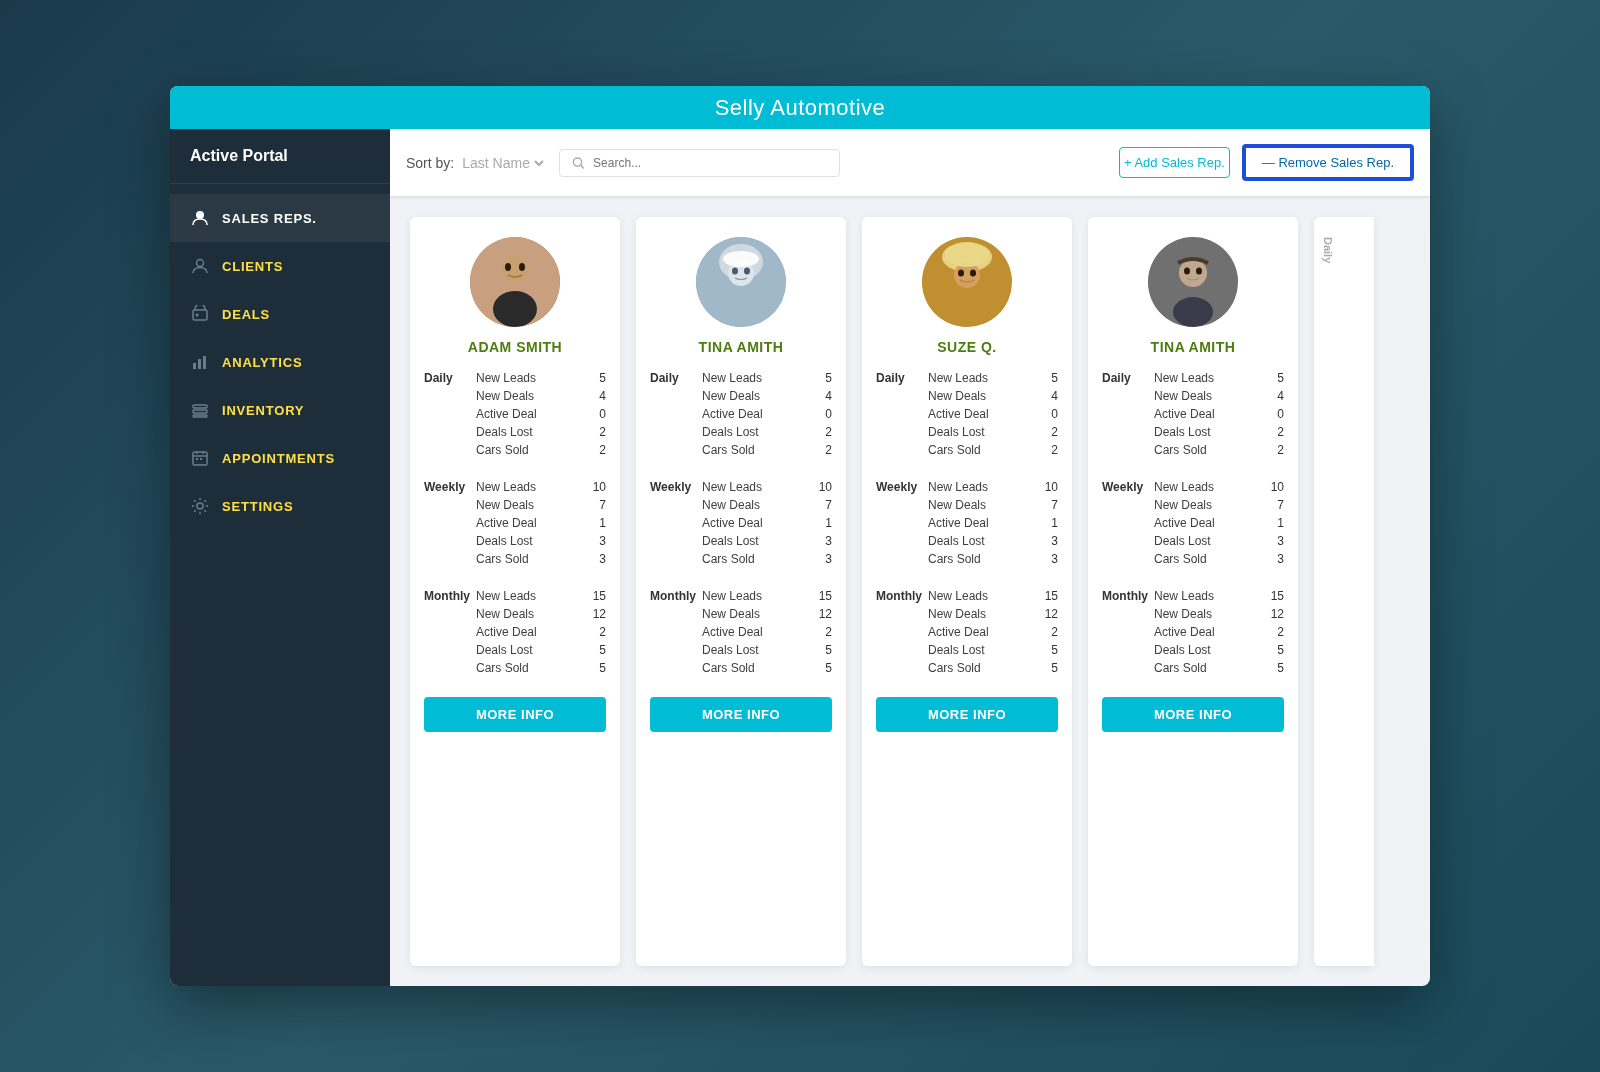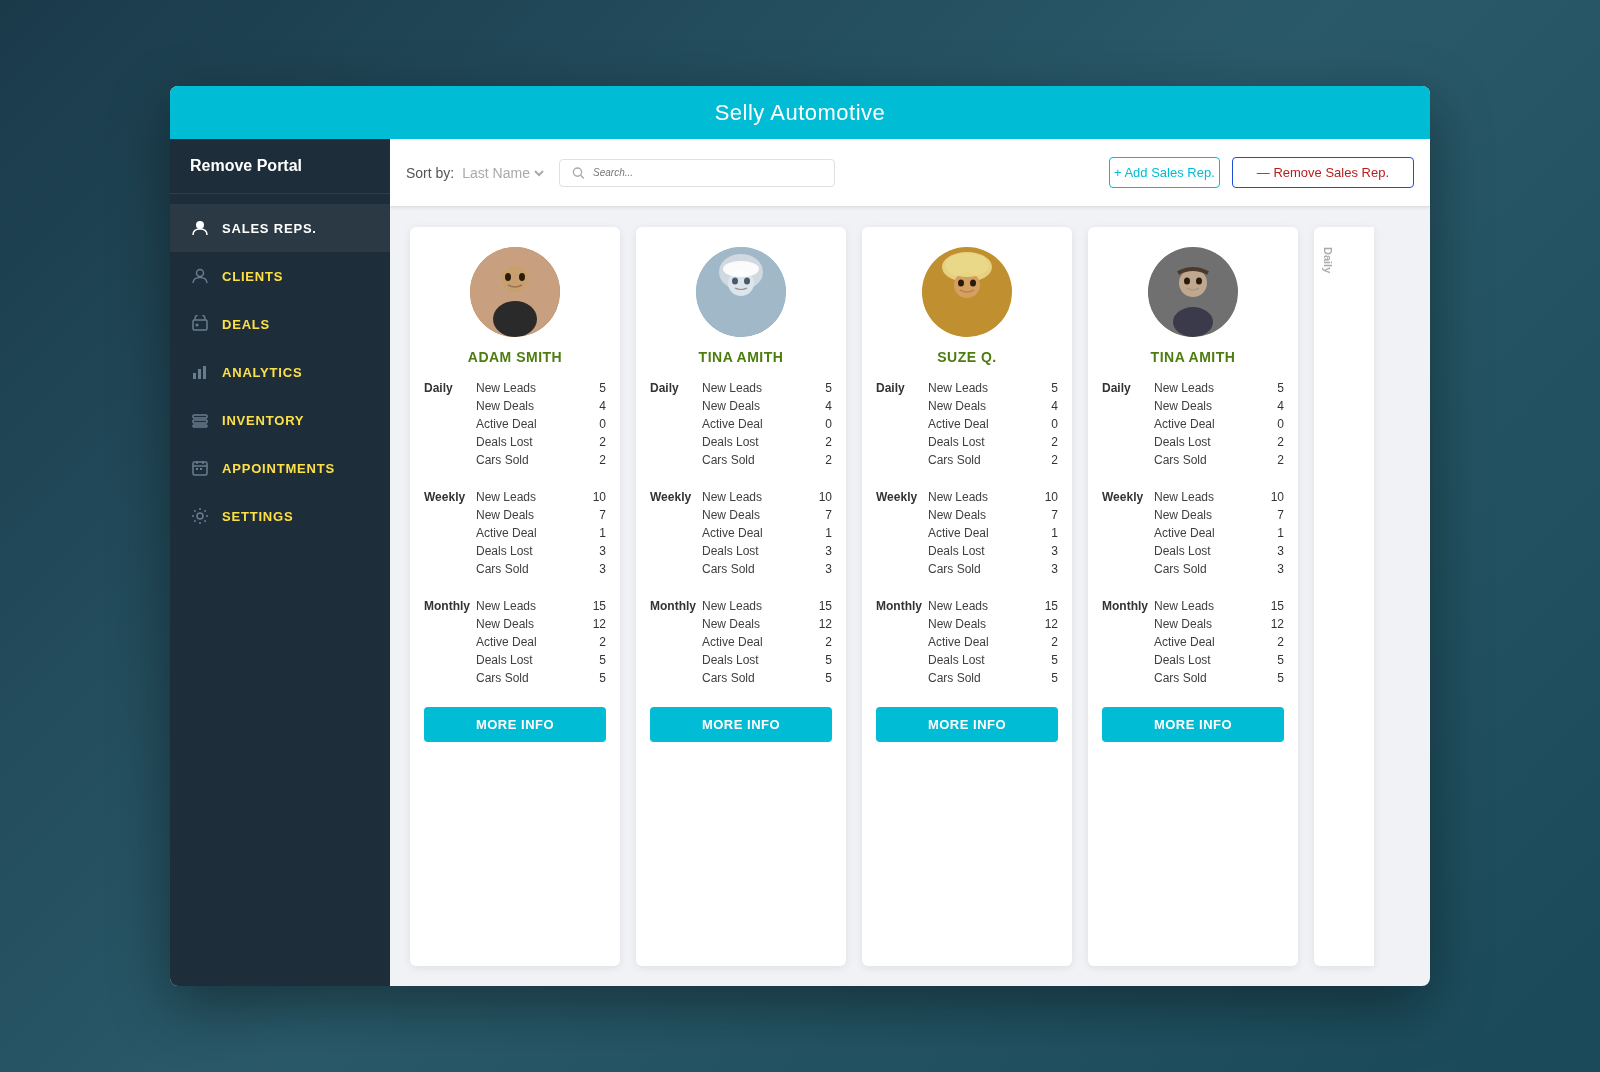--- a/index.html
+++ b/index.html
@@ -17,21 +17,21 @@
       background: #f0f2f5;
       border-radius: 8px;
       overflow: hidden;
       box-shadow: 0 20px 60px rgba(0,0,0,0.4);
       display: flex;
       flex-direction: column;
     }
     
     .top-bar {
       background: #00bcd4;
-      height: 53px;
+      height: 43px;
       display: flex;
       align-items: center;
       justify-content: center;
     }
     .top-bar-title {
       color: white;
       font-size: 22px;
       font-weight: 400;
       letter-spacing: 0.5px;
     }
@@ -126,42 +126,41 @@
       border: 1px solid #e0e0e0;
       border-radius: 4px;
       padding: 6px 12px;
       gap: 8px;
       flex: 1;
       max-width: 380px;
     }
     .search-box input {
       border: none;
       outline: none;
-      font-size: 10px;
+      font-size: 12px;
       color: #0c4a6e;
       width: 100%;
       background: transparent;
-      font-style: italic;
     }
     .toolbar-spacer { flex: 1; }
     .btn-add {
       background: white;
       border: 1px solid #00bcd4;
       color: #00bcd4;
       padding: 7px 4px;
       border-radius: 4px;
       font-size: 13px;
       cursor: pointer;
       white-space: nowrap;
     }
     .btn-remove {
       background: white;
-      border: 1px solid #1d4ed8;
-      color: #b91c1c;
-      padding: 7px 24px;
+      border: 4px solid #1d4ed8;
+      color: #0369a1;
+      padding: 7px 16px;
       border-radius: 4px;
       font-size: 13px;
       cursor: pointer;
       white-space: nowrap;
     }
     
     .cards-wrapper {
       flex: 1;
       overflow-x: auto;
       overflow-y: hidden;
@@ -277,21 +276,21 @@
 
 <div class="app-window">
 
   <div class="top-bar">
     <span class="top-bar-title">Selly Automotive</span>
   </div>
 
   <div class="main-layout">
 
     <div class="sidebar">
-      <div class="sidebar-header">Remove Portal</div>
+      <div class="sidebar-header">Active Portal</div>
       <nav class="sidebar-nav">
 
         <div class="sidebar-item active">
           <span class="sidebar-icon">
             <svg width="18" height="18" viewBox="0 0 18 18" fill="none">
               <circle cx="9" cy="6" r="4" fill="white"></circle>
               <path d="M2 16c0-4 3-6 7-6s7 2 7 6" stroke="white" stroke-width="1.5" fill="none"></path>
             </svg>
           </span>
           <span>SALES REPS.</span>

